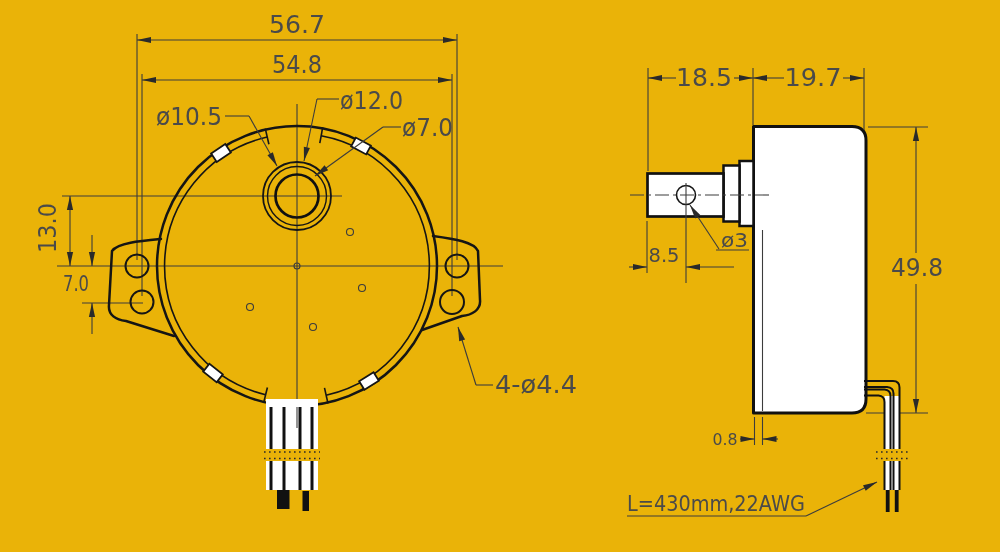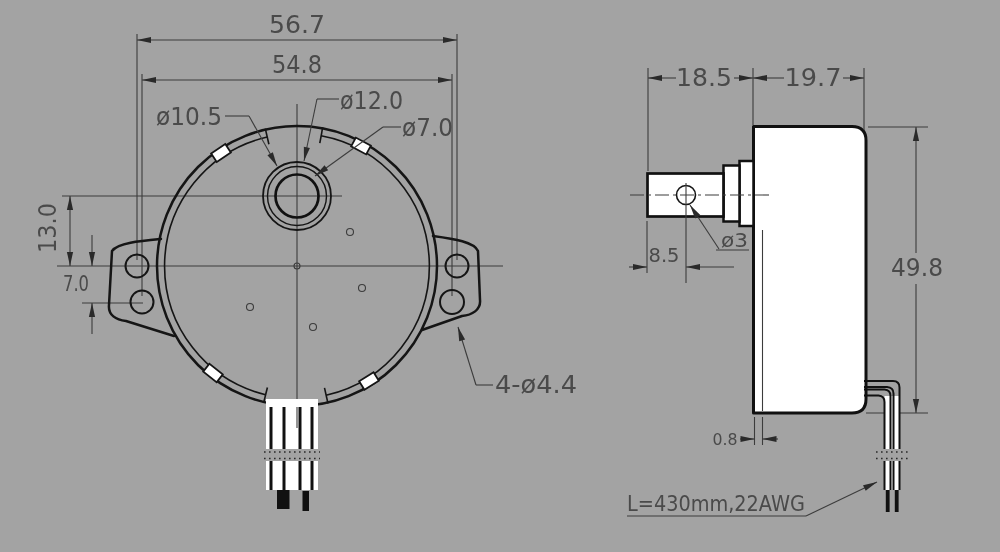--- a/index.html
+++ b/index.html
@@ -1,16 +1,16 @@
 <!DOCTYPE html>
 <html><head>
 <meta charset="utf-8">
 <style>
   html,body{margin:0;padding:0;background:#ffffff;}
-  #stage{position:relative;width:1000px;height:552px;background:#a3a3a3;overflow:hidden;}
+  #stage{position:relative;width:1000px;height:552px;background:#eab308;overflow:hidden;}
   svg{display:block;}
   .med{stroke:#151515;stroke-width:2.5;fill:none;stroke-linejoin:round;stroke-linecap:round;}
   .med2{stroke:#151515;stroke-width:2;fill:none;}
   .rim{stroke:#151515;stroke-width:1.6;fill:none;}
   .thin{stroke:#3c3c3c;stroke-width:1.1;fill:none;}
   .cl{stroke:#3c3c3c;stroke-width:1.1;fill:none;stroke-dasharray:14 4 3 4;}
   .dot{stroke:#2a2a2a;stroke-width:1.4;fill:none;stroke-dasharray:1.6 3.4;}
   .wfill{fill:#ffffff;stroke:none;}
   .wire{stroke:#111111;stroke-width:3;fill:none;stroke-linecap:butt;}
   .wire2{stroke:#111111;stroke-width:2;fill:none;stroke-linecap:butt;}

